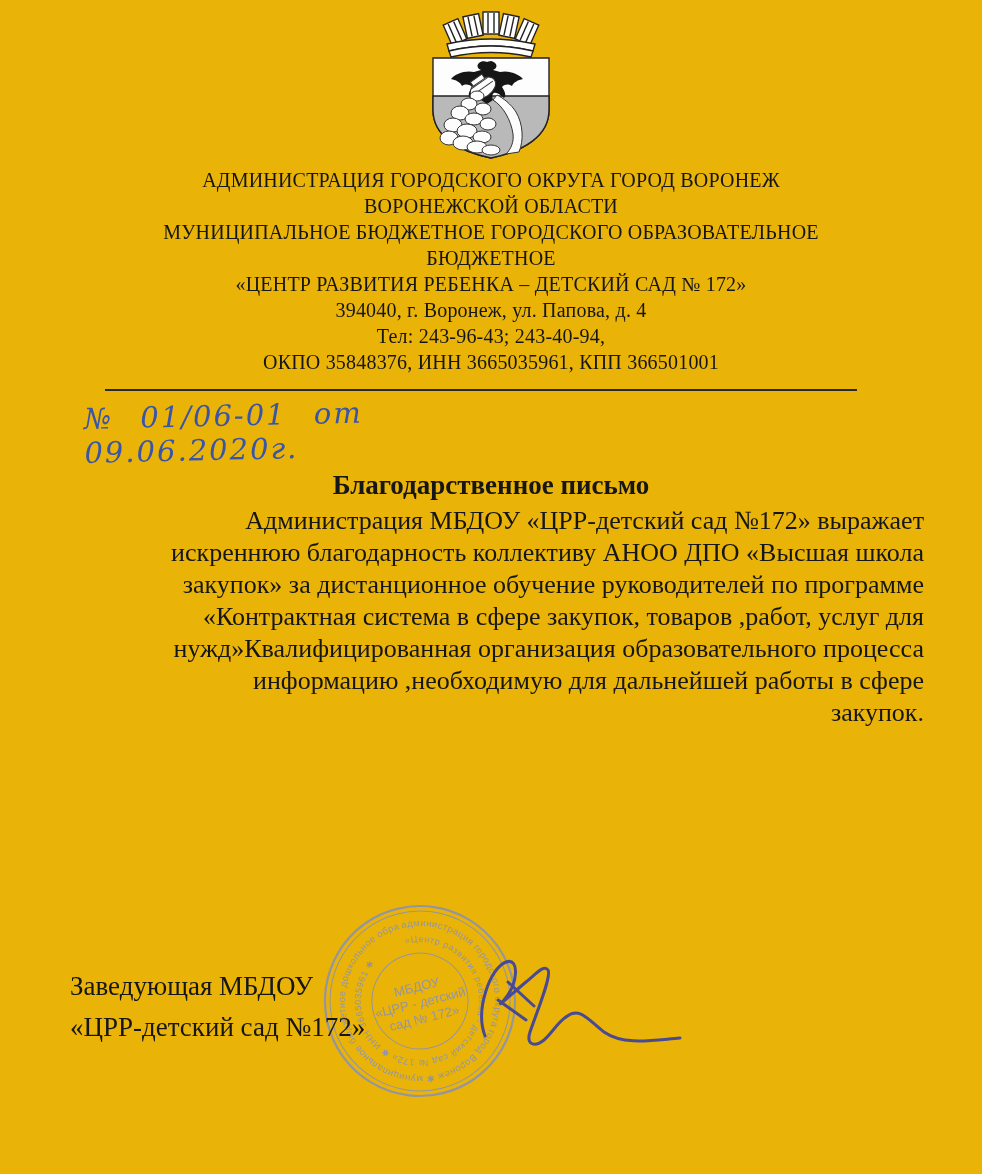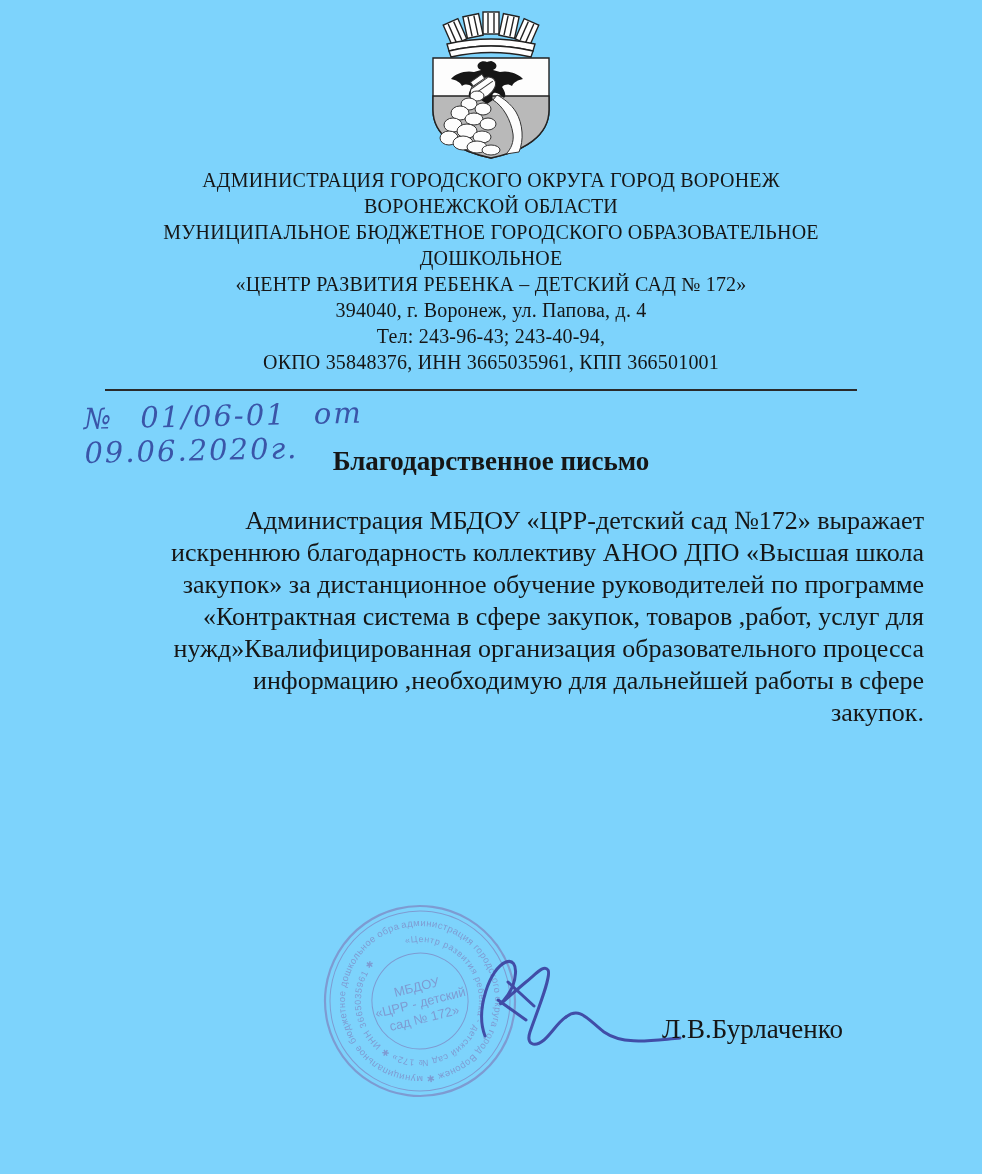--- a/index.html
+++ b/index.html
@@ -1,20 +1,20 @@
 <!DOCTYPE html>
 <html><head>
 <meta charset="utf-8">
 <style>
   html,body{margin:0;padding:0;background:#e9e9e9;}
   .page{
     position:relative;
     width:982px;height:1174px;
     margin:0 auto;
-    background:#7dd3fc;
+    background:#eab308;
     font-family:"Liberation Serif", serif;
     color:#161616;
     overflow:hidden;
   }
   
   .emblem{position:absolute;left:427px;top:6px;width:128px;height:156px;}
   
   .org-header{
     position:absolute;left:0;top:167px;width:982px;
     text-align:center;font-size:20px;line-height:26px;font-weight:bold;
@@ -32,21 +32,21 @@
     font-family:"DejaVu Serif", serif;
     font-style:italic;
     font-size:29px;
     color:#3a55a8;
     letter-spacing:2px;
     word-spacing:16px;
     transform:rotate(-1.3deg);
   }
   
   .doc-title{
-    position:absolute;left:0;top:446px;width:982px;
+    position:absolute;left:0;top:470px;width:982px;
     text-align:center;font-size:27px;font-weight:bold;
   }
   
   .doc-body{
     position:absolute;left:58px;top:505px;width:866px;
     text-align:right;font-size:26px;line-height:32px;
   }
   
   .sig-position{
     position:absolute;left:70px;top:966px;width:400px;
@@ -132,21 +132,21 @@
       <ellipse cx="36" cy="135" rx="10" ry="7"></ellipse>
       <ellipse cx="50" cy="139" rx="10" ry="6"></ellipse>
       <ellipse cx="64" cy="142" rx="9" ry="5"></ellipse>
     </g>
   </svg>
 
   <div class="org-header">
     <div class="hline">АДМИНИСТРАЦИЯ ГОРОДСКОГО ОКРУГА ГОРОД ВОРОНЕЖ</div>
     <div class="hline">ВОРОНЕЖСКОЙ ОБЛАСТИ</div>
     <div class="hline">МУНИЦИПАЛЬНОЕ БЮДЖЕТНОЕ ГОРОДСКОГО ОБРАЗОВАТЕЛЬНОЕ</div>
-    <div class="hline">ДОШКОЛЬНОЕ</div>
+    <div class="hline">БЮДЖЕТНОЕ</div>
     <div class="hline">«ЦЕНТР РАЗВИТИЯ РЕБЕНКА – ДЕТСКИЙ САД № 172»</div>
     <div class="hline">394040, г. Воронеж, ул.  Папова, д. 4</div>
     <div class="hline">Тел: 243-96-43; 243-40-94,</div>
     <div class="hline">ОКПО 35848376, ИНН 3665035961, КПП 366501001</div>
   </div>
 
   <div class="divider"></div>
 
   <div class="ref-handwritten">№ 01/06-01  от  09.06.2020г.</div>
 
@@ -186,16 +186,19 @@
   </svg>
 
   <svg class="signature-ink" viewBox="0 0 270 135" xmlns="http://www.w3.org/2000/svg">
     <g fill="none" stroke="#3c42a0" stroke-width="3" stroke-linecap="round" opacity="0.92">
       <path d="M45,98 C35,72 50,30 66,24 C80,19 78,46 64,62 C52,74 74,54 86,44 C96,36 104,26 108,32 C112,38 96,76 90,94 C86,106 94,110 104,102 C112,95 118,84 126,79"></path>
       <path d="M58,62 L86,82 M68,44 L94,68"></path>
       <path d="M126,79 C140,68 148,82 164,94 C184,108 214,102 240,100"></path>
     </g>
   </svg>
 
-
-  <div class="sig-name">Л.В.Бурлаченко</div>
+  <div class="sig-position">
+    <div>Заведующая МБДОУ</div>
+    <div>«ЦРР-детский сад №172»</div>
+  </div>
+
 
 </div>
 
 </body></html>

